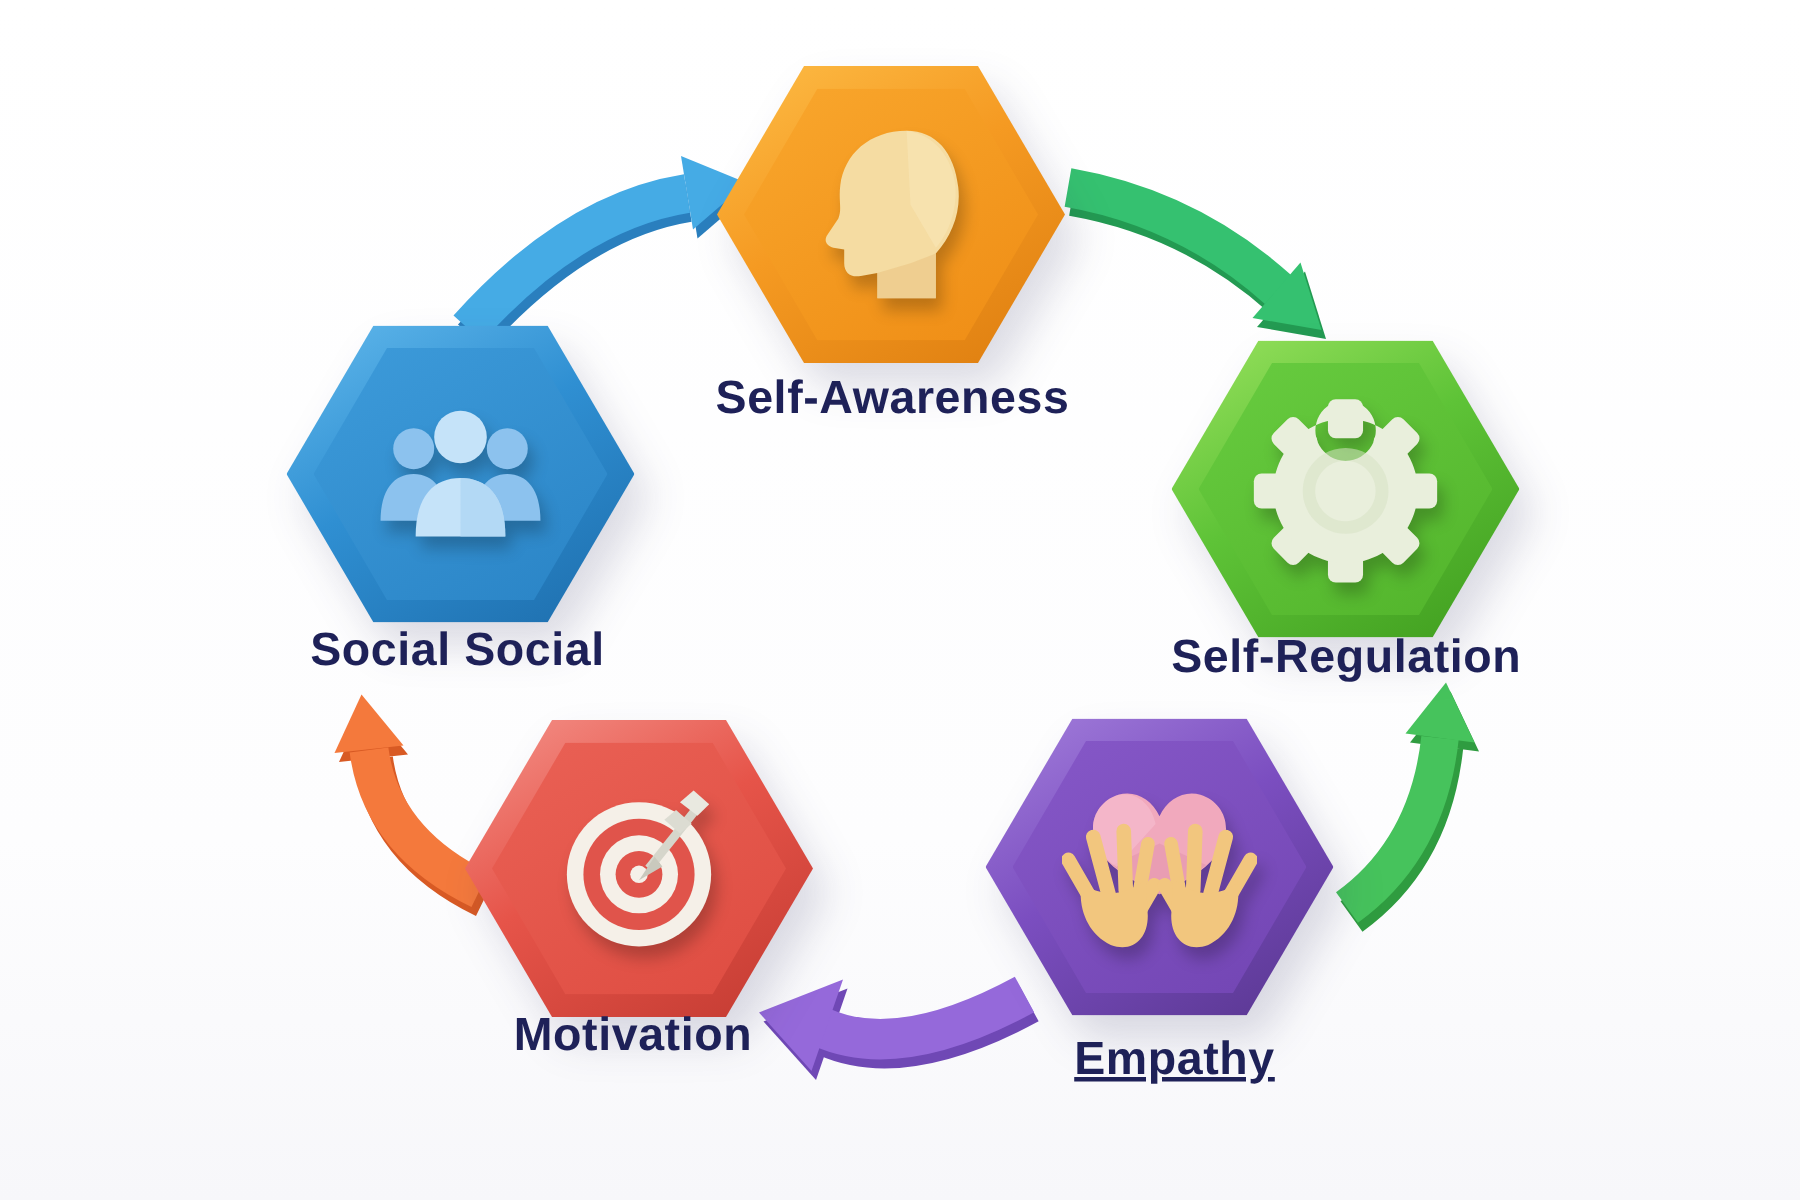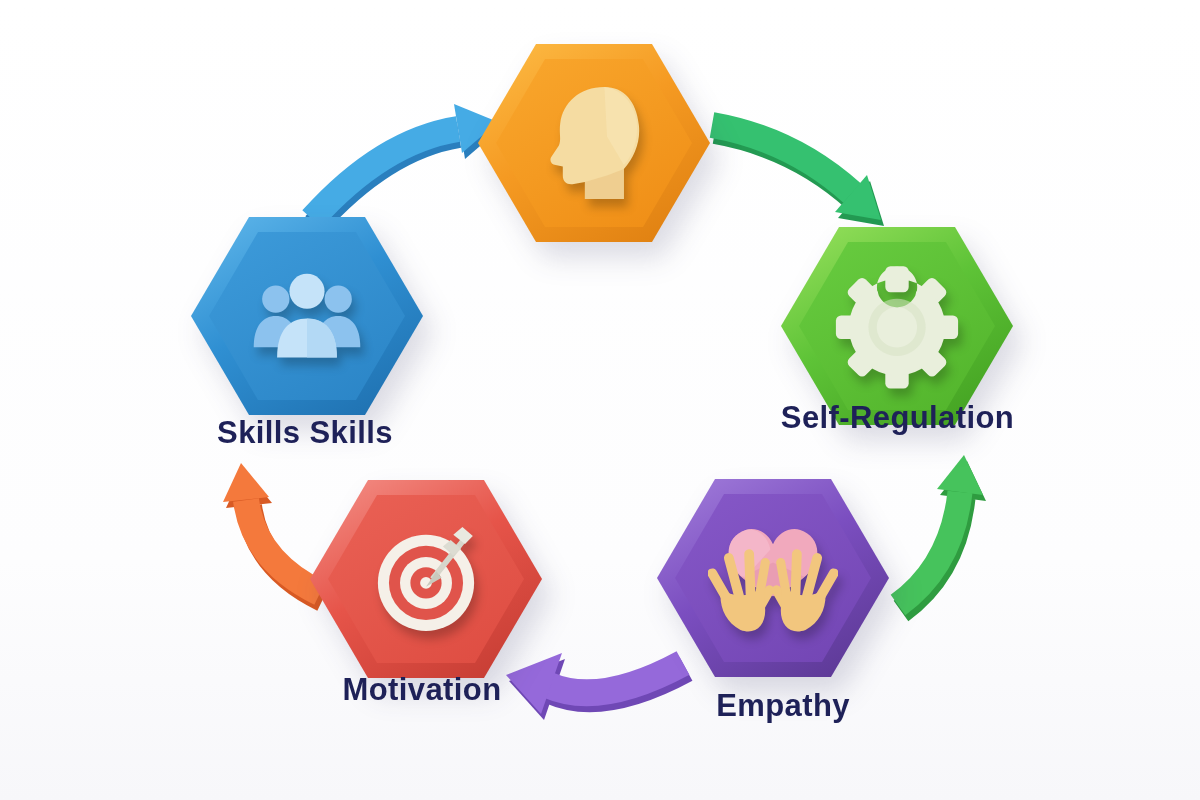--- a/index.html
+++ b/index.html
@@ -34,22 +34,22 @@
   .label { position:absolute; text-align:center; font-weight:700; font-size:31px;
            color:#1e2158; letter-spacing:.4px; }
 
   .pos-awareness  { left:478px; top:44px; }
   .pos-regulation { left:781px; top:227px; }
   .pos-empathy    { left:657px; top:479px; }
   .pos-motivation { left:310px; top:480px; }
   .pos-social     { left:191px; top:217px; }
 
   .lbl-awareness  { left:455px; top:247px; width:280px; }
-  .lbl-regulation { left:755px; top:400px; width:285px; }
-  .lbl-empathy    { left:643px; top:688px; width:280px; }
+  .lbl-regulation { left:755px; top:420px; width:285px; }
+  .lbl-empathy    { left:643px; top:688px; width:280px;text-decoration:underline; }
   .lbl-motivation { left:282px; top:672px; width:280px; }
   .lbl-social     { left:165px; top:415px; width:280px; }
 </style>
 </head>
 <body>
 
 <div class="canvas">
 
   <svg class="arrows-layer" viewBox="0 0 1200 800">
 
@@ -91,20 +91,21 @@
 
   <div class="hexwrap pos-awareness">
     <div class="hex outer hex-orange-o"></div>
     <div class="hex inner hex-orange-i"></div>
     <svg class="node-icon" viewBox="0 0 100 100">
       <path d="M58 7 C39 7 26 19 24 35 C23 43 25 47 23 52 L17 61 C15.5 64 17.5 66.5 20.5 67 L26 68 L26 75 C26 80 29.5 82.5 34.5 81.5 L43 80 L43 93 L73 93 L73 70 C81 61 86 49 84.5 36 C82.5 18 73 7 58 7 Z" fill="#f5dca2"></path>
       <path d="M43 93 L43 80 L60 75 L73 70 L73 93 Z" fill="#ecc98a" opacity="0.75"></path>
       <path d="M58 7 C72 9 81 20 83 35 C84 47 80 59 73 67 L60 45 Z" fill="#f9e6b6" opacity="0.6"></path>
     </svg>
   </div>
+  <div class="label lbl-awareness">Self-Awareness</div>
 
   <div class="hexwrap pos-regulation">
     <div class="hex outer hex-green-o"></div>
     <div class="hex inner hex-green-i"></div>
     <svg class="node-icon" viewBox="0 0 100 100">
       <g transform="translate(50,51)" fill="#e9efdc">
         <rect x="-9" y="-47" width="18" height="20" rx="4"></rect>
         <rect x="-9" y="-47" width="18" height="20" rx="4" transform="rotate(45)"></rect>
         <rect x="-9" y="-47" width="18" height="20" rx="4" transform="rotate(90)"></rect>
         <rect x="-9" y="-47" width="18" height="20" rx="4" transform="rotate(135)"></rect>
@@ -167,15 +168,15 @@
     <svg class="node-icon" viewBox="0 0 100 100">
       <circle cx="26" cy="37" r="10.5" fill="#8cc2ee"></circle>
       <path d="M9 74 C9 58 16 50 26 50 C36 50 43 58 43 74 Z" fill="#8cc2ee"></path>
       <circle cx="74" cy="37" r="10.5" fill="#8cc2ee"></circle>
       <path d="M57 74 C57 58 64 50 74 50 C84 50 91 58 91 74 Z" fill="#8cc2ee"></path>
       <circle cx="50" cy="31" r="13.5" fill="#c5e3f9"></circle>
       <path d="M27 82 C27 61 36.5 52 50 52 C63.5 52 73 61 73 82 Z" fill="#c5e3f9"></path>
       <path d="M50 52 C63.5 52 73 61 73 82 L50 82 Z" fill="#aed6f4" opacity="0.8"></path>
     </svg>
   </div>
-  <div class="label lbl-social">Skills Skills</div>
+  <div class="label lbl-social">Social Social</div>
 
 </div>
 
 </body></html>

